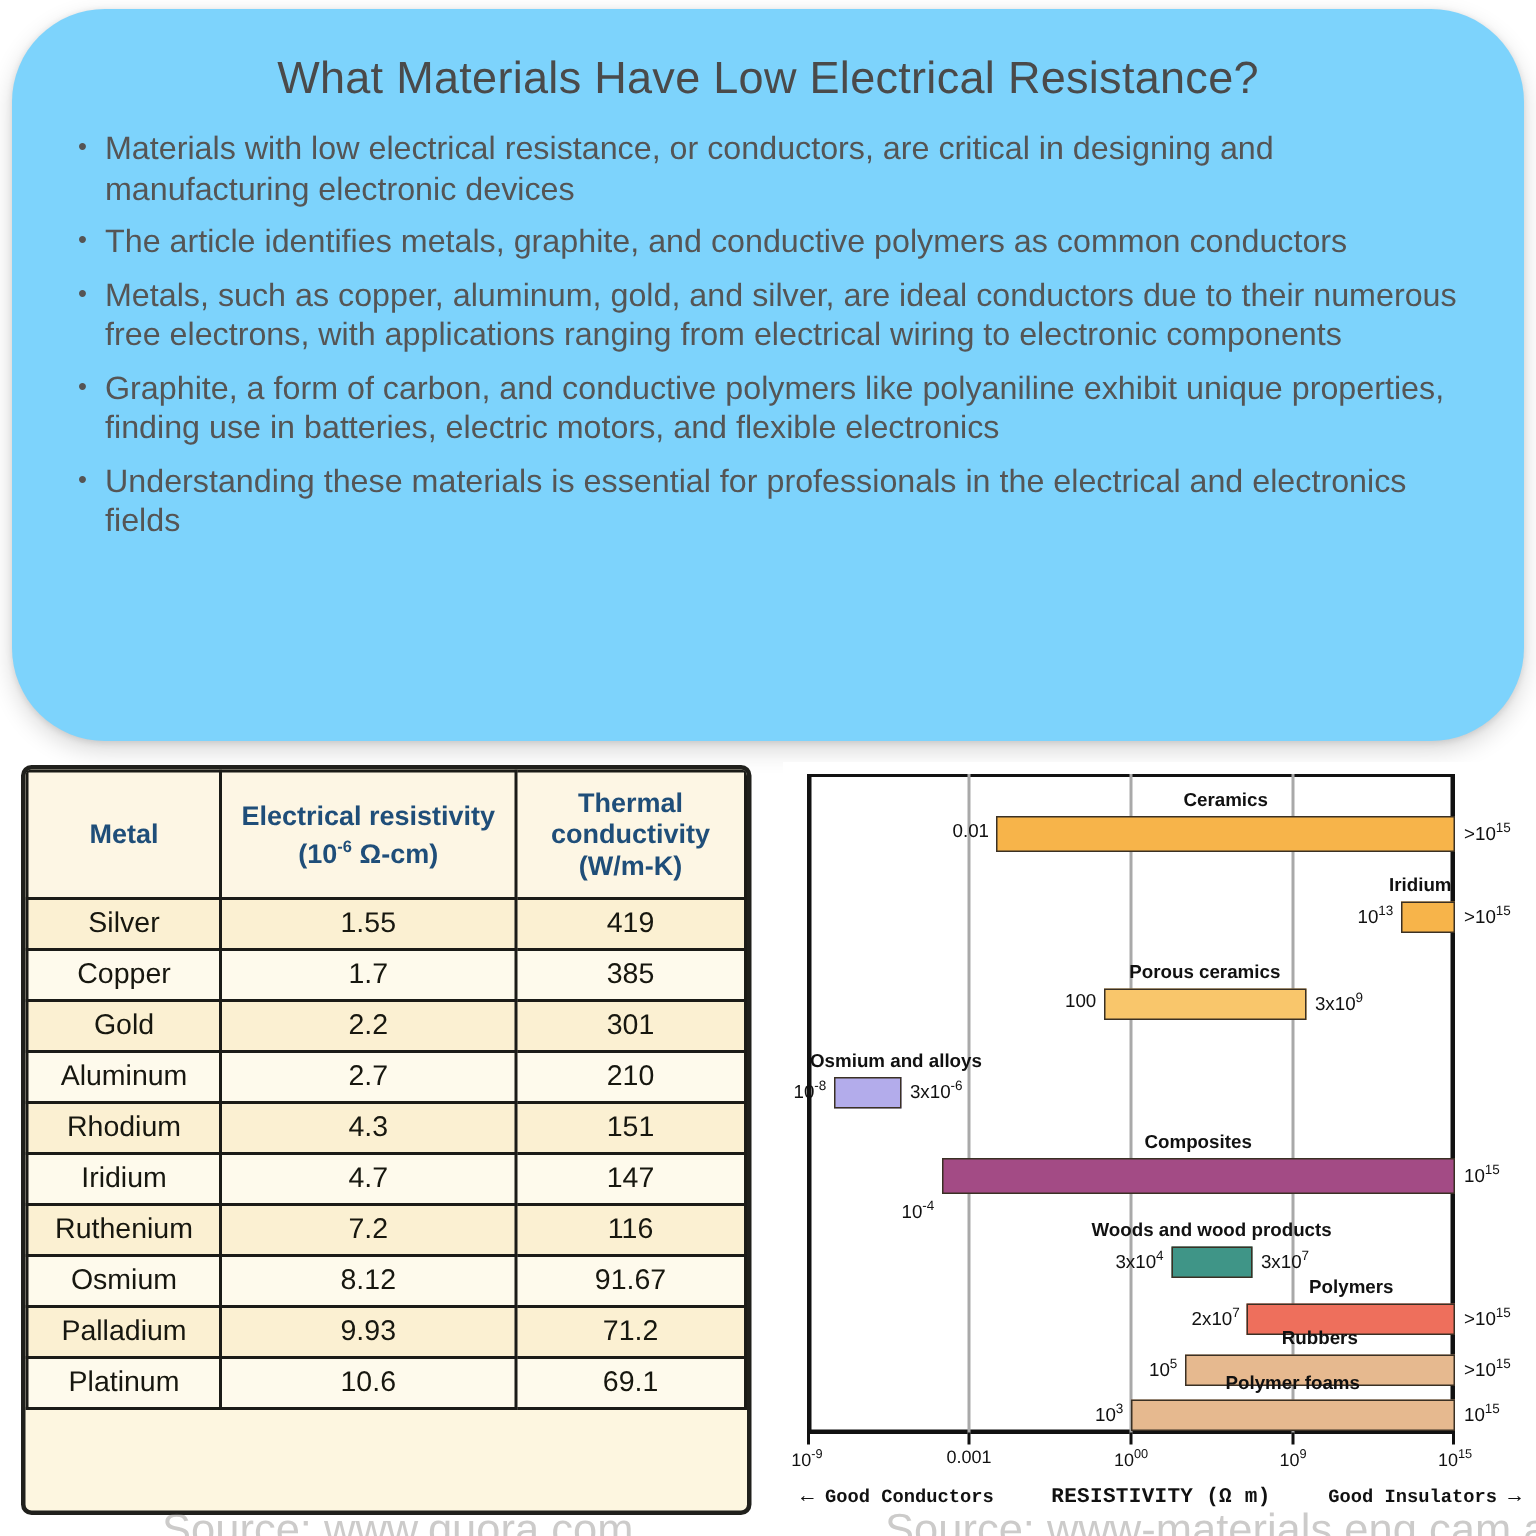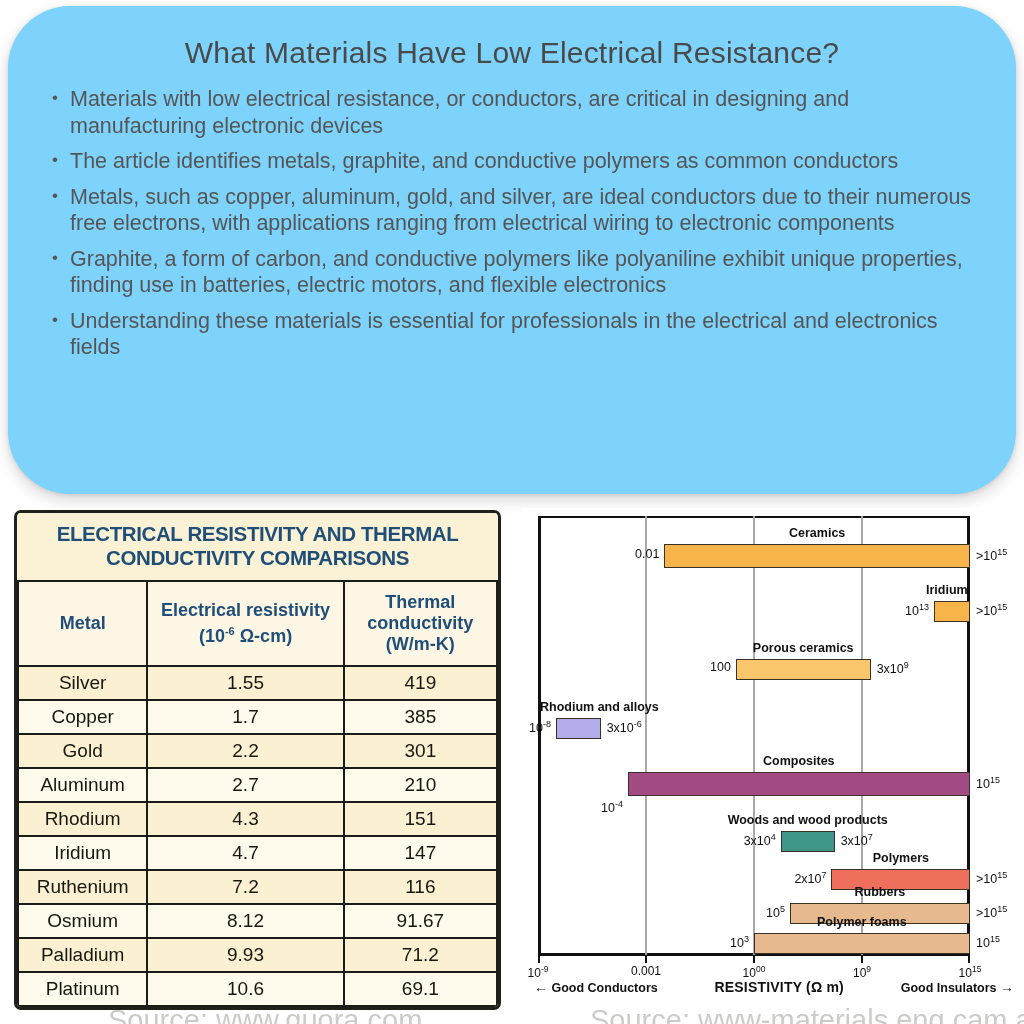--- a/index.html
+++ b/index.html
@@ -148,29 +148,29 @@
     color: #111;
     white-space: nowrap;
     transform: translateX(-50%);
     font-family: "Liberation Sans", sans-serif;
   }
   .xtick sup { font-size: 8.5px; vertical-align: super; }
 
   .axis-caption {
     position: absolute;
     left: 12px; right: 4px;
-    bottom: 17px;
+    bottom: 6px;
     display: flex;
     align-items: center;
     justify-content: space-between;
     font-size: 12.5px;
     font-weight: bold;
     color: #111;
     white-space: nowrap;
-    font-family: Liberation Sans, sans-serif;
+    font-family: Liberation Mono, monospace;
   }
   .axis-caption .mid { font-size: 14px; letter-spacing: 0.2px; }
   .axis-caption .arrow { font-size: 14px; }
 
   
   .watermark {
     position: absolute;
     color: rgba(120,118,115,0.38);
     font-size: 29px;
     white-space: nowrap;
@@ -200,23 +200,20 @@
   </div>
 
   <div class="table-panel">
     <table class="res-table">
       <colgroup>
           <col class="c1">
           <col class="c2">
           <col class="c3">
         </colgroup>
       <thead>
-        <tr>
-          <th class="tbl-title" colspan="3">ELECTRICAL RESISTIVITY AND THERMAL CONDUCTIVITY COMPARISONS</th>
-        </tr>
         <tr>
           <th class="hdr">Metal</th>
           <th class="hdr">
             <span>Electrical resistivity</span><br>
             <span>(10</span><sup>-6</sup><span> Ω-cm)</span>
           </th>
           <th class="hdr">
             <span>Thermal</span><br>
             <span>conductivity</span><br>
             <span>(W/m-K)</span>
@@ -303,21 +300,21 @@
         <div class="val-label" style="top: 31px; left: 438px;"><span><span>&gt;10</span><sup>15</sup></span></div>
         <div class="bar" style="left: 396px; width: 36px; top: 84.5px; height: 21px; background: rgb(247, 180, 74);"></div>
         <div class="grp-label" style="top: 66.5px; left: 388px;">Iridium</div>
         <div class="val-label" style="top: 86px; left: 367px;"><span><span>10</span><sup>13</sup></span></div>
         <div class="val-label" style="top: 86px; left: 438px;"><span><span>&gt;10</span><sup>15</sup></span></div>
         <div class="bar" style="left: 198px; width: 134.64px; top: 142.5px; height: 21px; background: rgb(249, 198, 107);"></div>
         <div class="grp-label" style="top: 124.5px; left: 214.82px;">Porous ceramics</div>
         <div class="val-label" style="top: 144px; left: 172px;">100</div>
         <div class="val-label" style="top: 144px; left: 338.64px;"><span><span>3x10</span><sup>9</sup></span></div>
         <div class="bar" style="left: 18px; width: 44.64px; top: 201.5px; height: 21px; background: rgb(179, 172, 235);"></div>
-        <div class="grp-label" style="top: 183.5px; left: 2px;">Rhodium and alloys</div>
+        <div class="grp-label" style="top: 183.5px; left: 2px;">Osmium and alloys</div>
         <div class="val-label" style="top: 203px; left: -9px;"><span><span>10</span><sup>-8</sup></span></div>
         <div class="val-label" style="top: 203px; left: 68.64px;"><span><span>3x10</span><sup>-6</sup></span></div>
         <div class="bar" style="left: 90px; width: 342px; top: 256px; height: 24px; background: rgb(163, 75, 133);"></div>
         <div class="grp-label" style="top: 238px; left: 225px;">Composites</div>
         <div class="val-label" style="top: 259px; left: 63px; margin-top: 24px;"><span><span>10</span><sup>-4</sup></span></div>
         <div class="val-label" style="top: 259px; left: 438px;"><span><span>10</span><sup>15</sup></span></div>
         <div class="bar" style="left: 242.64px; width: 54px; top: 314.5px; height: 21px; background: rgb(63, 149, 135);"></div>
         <div class="grp-label" style="top: 296.5px; left: 189.64px;">Woods and wood products</div>
         <div class="val-label" style="top: 316px; left: 205.64px;"><span><span>3x10</span><sup>4</sup></span></div>
         <div class="val-label" style="top: 316px; left: 302.64px;"><span><span>3x10</span><sup>7</sup></span></div>

